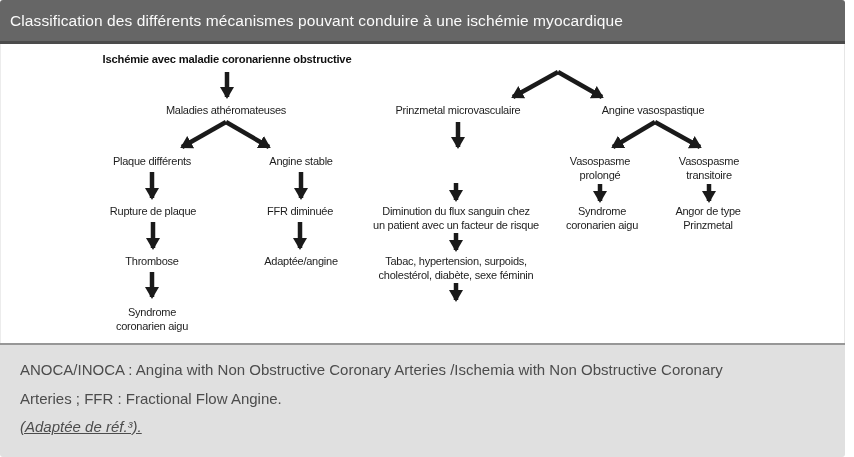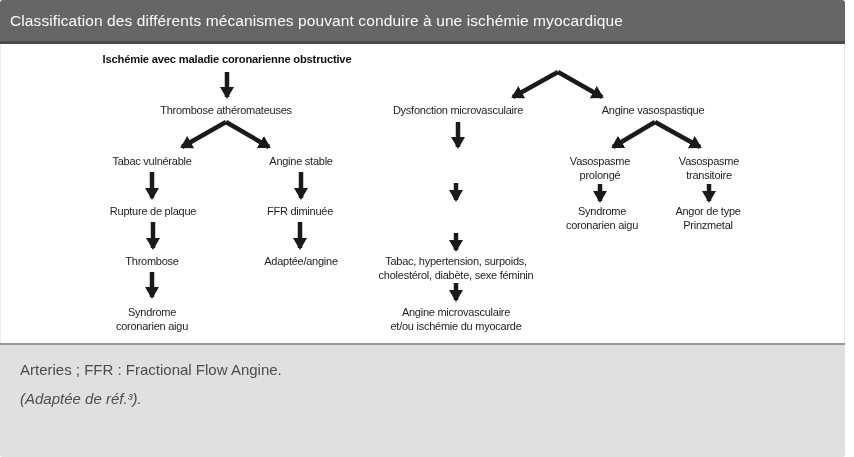--- a/index.html
+++ b/index.html
@@ -62,21 +62,21 @@
     width: 845px; height: 114px;
     box-sizing: border-box;
     background: #e0e0e0;
     border-top: 2px solid #979797;
     border-radius: 0 0 3px 3px;
     padding: 11px 20px 0 20px;
     color: #4c4c4c;
     font-size: 15px;
     line-height: 28.5px;
   }
-  .footer .ital { font-style: italic; }
+  .footer .ital { font-style: italic; text-decoration: underline; }
 </style>
 </head>
 <body>
 
 <div class="panel">
 
   <div class="titlebar">
     <span>Classification des différents mécanismes pouvant conduire à une ischémie myocardique</span>
   </div>
 
@@ -104,45 +104,46 @@
       <line x1="455" y1="139" x2="455" y2="156" stroke="#1a1a1a" stroke-width="4.5" marker-end="url(#ah)"></line>
       <line x1="455" y1="189" x2="455" y2="206" stroke="#1a1a1a" stroke-width="4.5" marker-end="url(#ah)"></line>
       <line x1="455" y1="239" x2="455" y2="256" stroke="#1a1a1a" stroke-width="4.5" marker-end="url(#ah)"></line>
       <line x1="654" y1="78" x2="612" y2="103" stroke="#1a1a1a" stroke-width="4.5" marker-end="url(#ah)"></line>
       <line x1="654" y1="78" x2="699" y2="103" stroke="#1a1a1a" stroke-width="4.5" marker-end="url(#ah)"></line>
       <line x1="599" y1="140" x2="599" y2="157" stroke="#1a1a1a" stroke-width="4.5" marker-end="url(#ah)"></line>
       <line x1="708" y1="140" x2="708" y2="157" stroke="#1a1a1a" stroke-width="4.5" marker-end="url(#ah)"></line>
     </svg>
 
     <div class="node hdr" style="left:226px; top:15px">Ischémie avec maladie coronarienne obstructive</div>
-    <div class="node" style="left:225px; top:66px">Thrombose athéromateuses</div>
-    <div class="node" style="left:151px; top:117px">Tabac vulnérable</div>
+    <div class="node" style="left:225px; top:66px">Maladies athéromateuses</div>
+    <div class="node" style="left:151px; top:117px">Plaque différents</div>
     <div class="node" style="left:300px; top:117px">Angine stable</div>
     <div class="node" style="left:152px; top:167px">Rupture de plaque</div>
     <div class="node" style="left:299px; top:167px">FFR diminuée</div>
     <div class="node" style="left:151px; top:217px">Thrombose</div>
     <div class="node" style="left:300px; top:217px">Adaptée/angine</div>
     <div class="node" style="left:151px; top:275px">Syndrome
 coronarien aigu</div>
 
-    <div class="node" style="left:457px; top:66px">Dysfonction microvasculaire</div>
+    <div class="node" style="left:457px; top:66px">Prinzmetal microvasculaire</div>
     <div class="node" style="left:652px; top:66px">Angine vasospastique</div>
     <div class="node" style="left:599px; top:124px">Vasospasme
 prolongé</div>
     <div class="node" style="left:708px; top:124px">Vasospasme
 transitoire</div>
+    <div class="node" style="left:455px; top:174px">Diminution du flux sanguin chez
+un patient avec un facteur de risque</div>
     <div class="node" style="left:601px; top:174px">Syndrome
 coronarien aigu</div>
     <div class="node" style="left:455px; top:224px">Tabac, hypertension, surpoids,
 cholestérol, diabète, sexe féminin</div>
     <div class="node" style="left:707px; top:174px">Angor de type
 Prinzmetal</div>
-    <div class="node" style="left:455px; top:275px">Angine microvasculaire
-et/ou ischémie du myocarde</div>
 
   </div>
 
   <div class="footer">
+    <div>ANOCA/INOCA : Angina with Non Obstructive Coronary Arteries /Ischemia with Non Obstructive Coronary</div>
     <div>Arteries ; FFR : Fractional Flow Angine.</div>
     <div class="ital">(Adaptée de réf.³).</div>
   </div>
 
 </div>
 
 </body></html>

